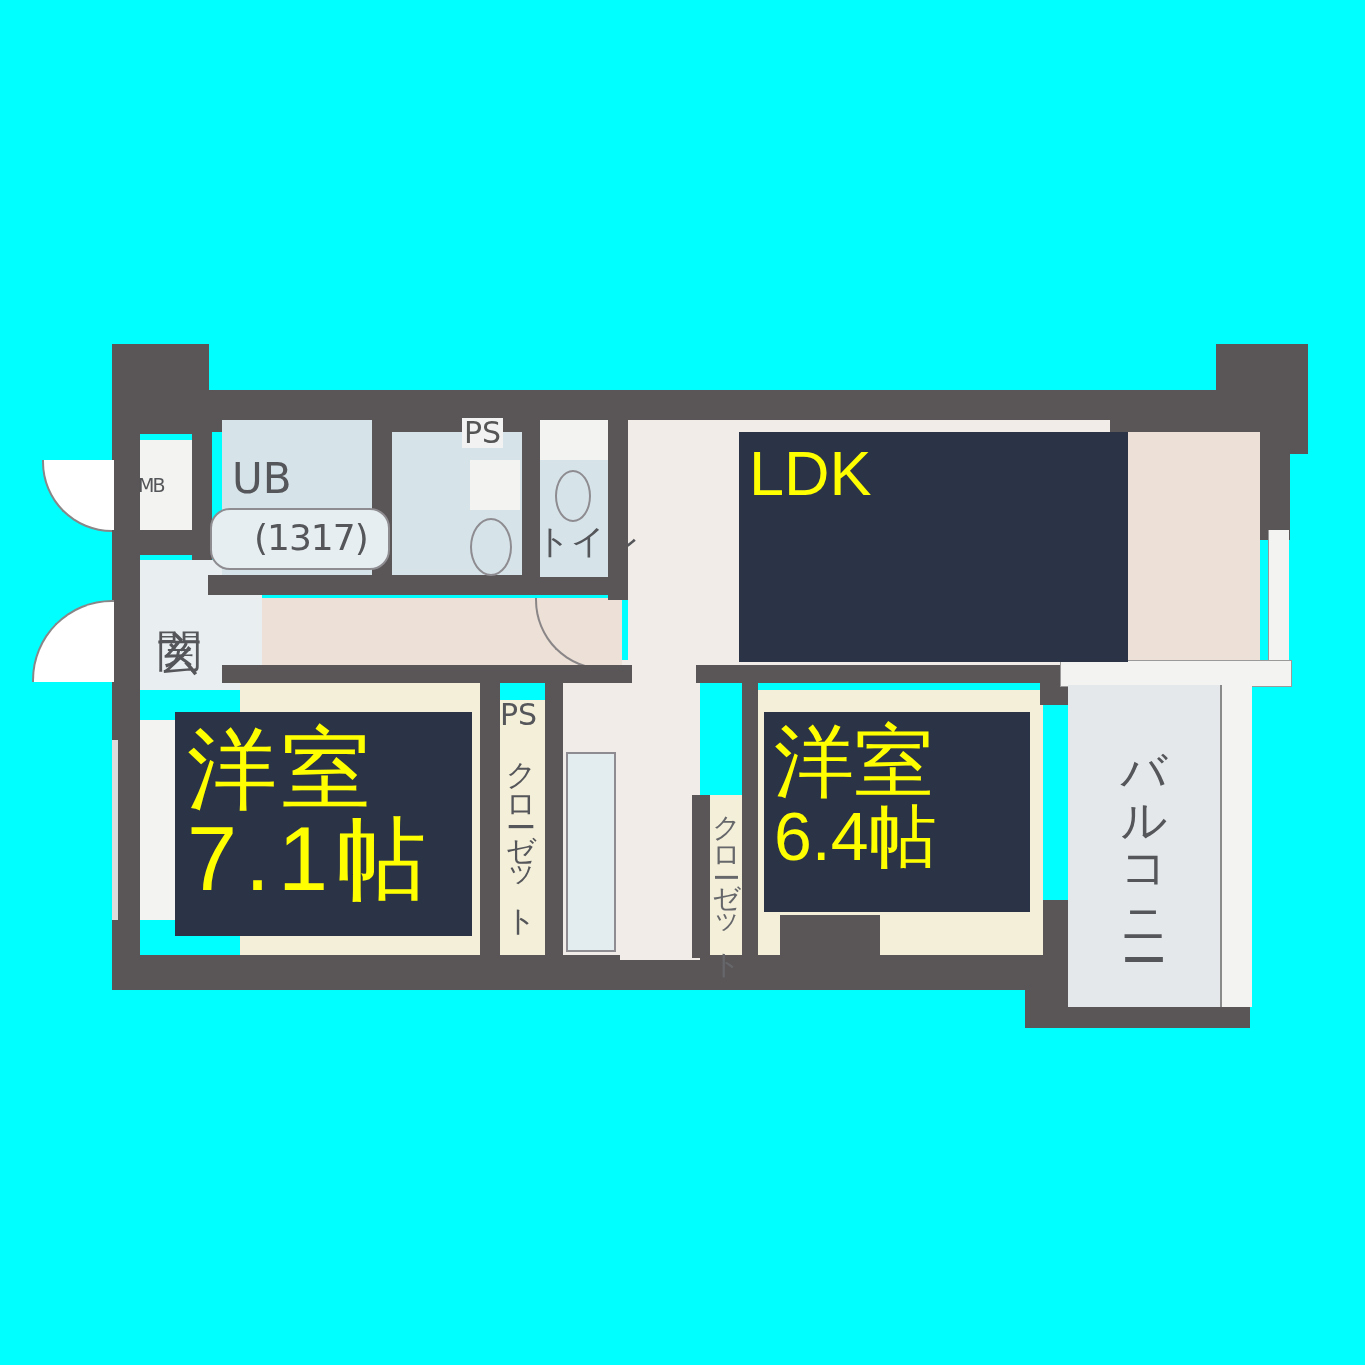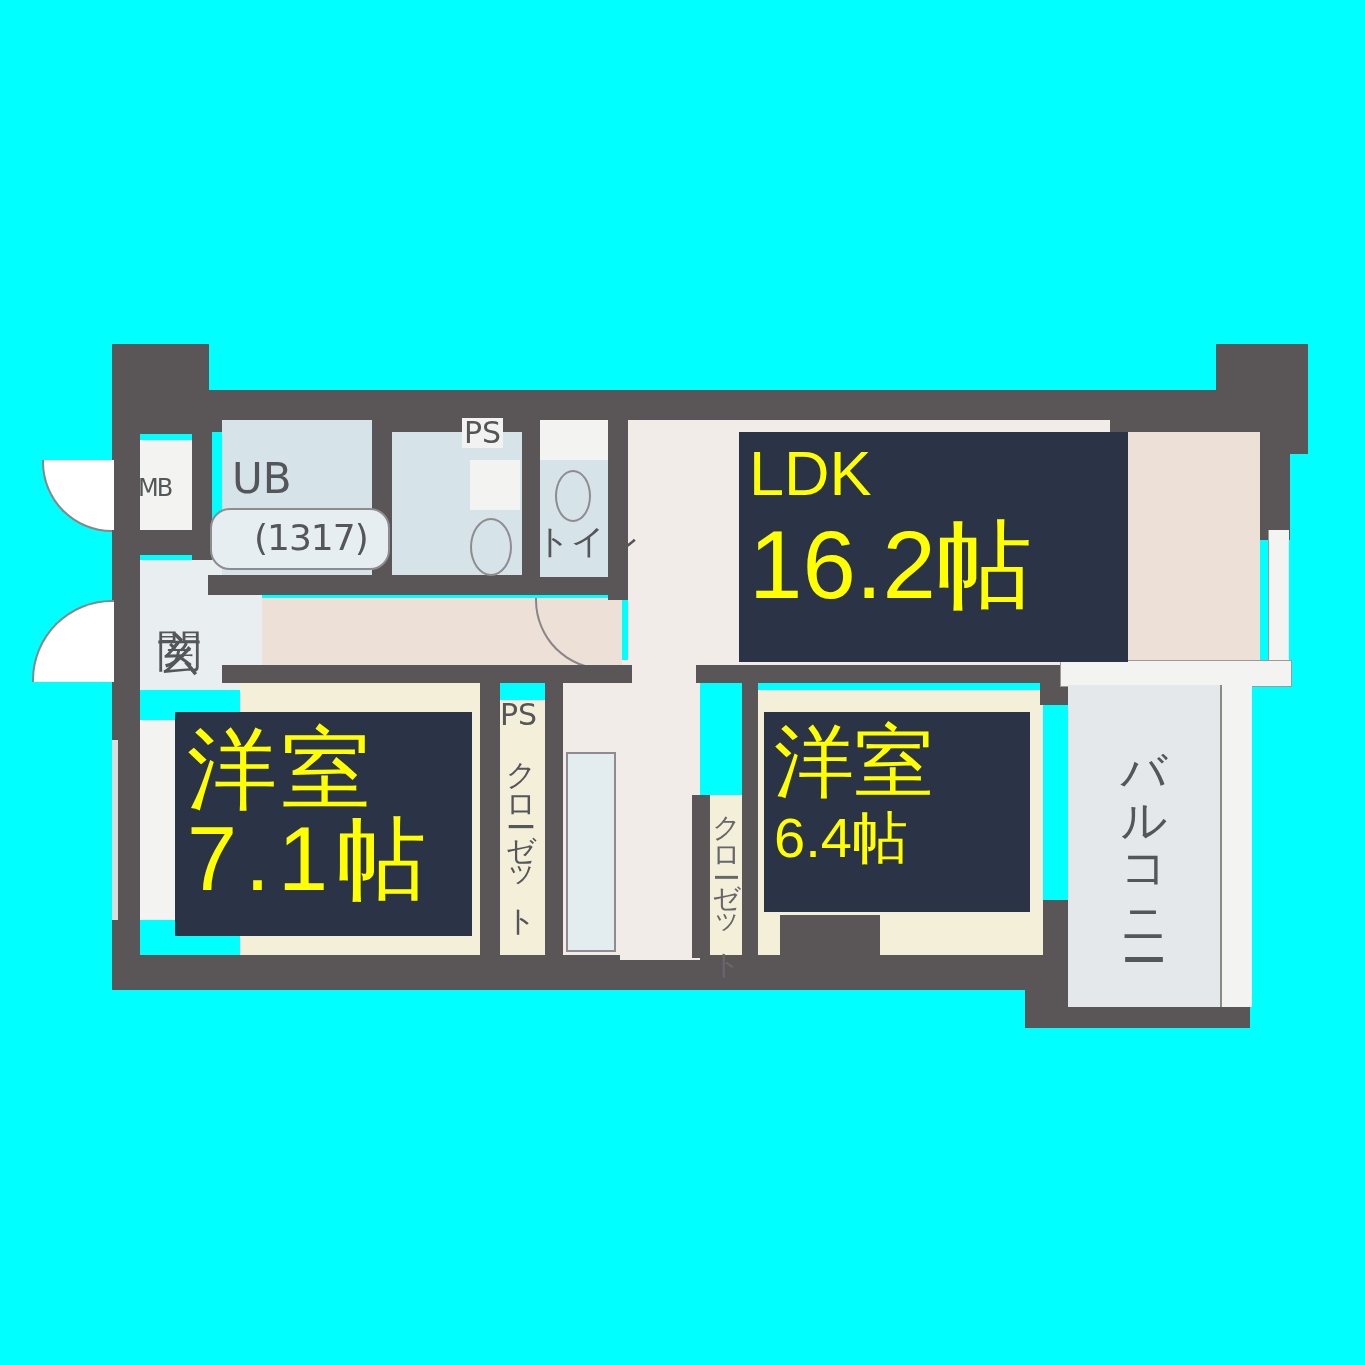--- a/index.html
+++ b/index.html
@@ -36,21 +36,21 @@
   <div class="wall" style="left:1025px;top:900px;width:100px;height:128px;"></div>
   <div class="wall" style="left:1025px;top:1005px;width:225px;height:23px;"></div>
 
   <div class="floor-wood" style="left:1110px;top:432px;width:150px;height:228px;"></div>
   <div class="floor-light" style="left:628px;top:420px;width:482px;height:245px;"></div>
   <div class="floor-light" style="left:620px;top:660px;width:80px;height:300px;"></div>
   <div class="floor-wood" style="left:262px;top:598px;width:360px;height:70px;"></div>
 
   <div class="floor-white" style="left:140px;top:440px;width:52px;height:90px;"></div>
   <div class="wall" style="left:192px;top:430px;width:20px;height:130px;"></div>
-  <div class="lbl-sm" style="left:138px;top:476px;font-size:24px;letter-spacing:-2px;">MB</div>
+  <div class="lbl-sm" style="left:138px;top:476px;font-size:19px;letter-spacing:-2px;">MB</div>
 
   <div class="door-arc" style="left:42px;top:460px;width:70px;height:70px;border-radius:0 0 0 70px;border-top:none;border-right:none;"></div>
   <div class="door-arc" style="left:32px;top:600px;width:80px;height:80px;border-radius:80px 0 0 0;border-bottom:none;border-right:none;"></div>
   <div class="wall" style="left:112px;top:530px;width:100px;height:25px;"></div>
 
   <div class="floor-white" style="left:140px;top:560px;width:122px;height:130px;background:#e9eef0;"></div>
   <div class="lbl-v" style="left:158px;top:594px;font-size:44px;">玄関</div>
 
   <div class="floor-blue" style="left:222px;top:420px;width:150px;height:160px;"></div>
   <div class="wall" style="left:372px;top:430px;width:20px;height:160px;"></div>
@@ -98,26 +98,25 @@
   <div class="wall" style="left:1040px;top:665px;width:28px;height:40px;"></div>
 
   <div class="floor-white" style="left:1060px;top:660px;width:230px;height:25px;border:1px solid #9a9a9a;"></div>
   <div class="floor-balcony" style="left:1068px;top:685px;width:152px;height:322px;"></div>
   <div class="floor-white" style="left:1220px;top:685px;width:30px;height:322px;border-left:2px solid #8a8a8a;"></div>
   <div class="lbl-v" style="left:1122px;top:720px;font-size:46px;">バルコニー</div>
   <div class="floor-white" style="left:1268px;top:530px;width:20px;height:130px;border-left:1px solid #999;"></div>
 
   <div class="tag" style="left:739px;top:432px;width:389px;height:230px;padding:10px 0 0 10px;">
     <span style="font-size:63px;">LDK</span>
-    <span style="font-size:96px;margin-top:12px;">16.2帖</span>
   </div>
 
   <div class="tag" style="left:175px;top:712px;width:297px;height:224px;padding:12px 0 0 12px;">
     <span style="font-size:90px;letter-spacing:4px;">洋室</span>
     <span style="font-size:90px;letter-spacing:8px;">7.1帖</span>
   </div>
 
   <div class="tag" style="left:764px;top:712px;width:266px;height:200px;padding:10px 0 0 10px;">
     <span style="font-size:80px;">洋室</span>
-    <span style="font-size:56px;margin-top:8px;">6.4帖</span>
+    <span style="font-size:68px;">6.4帖</span>
   </div>
 
 </div>
 
 </body></html>

